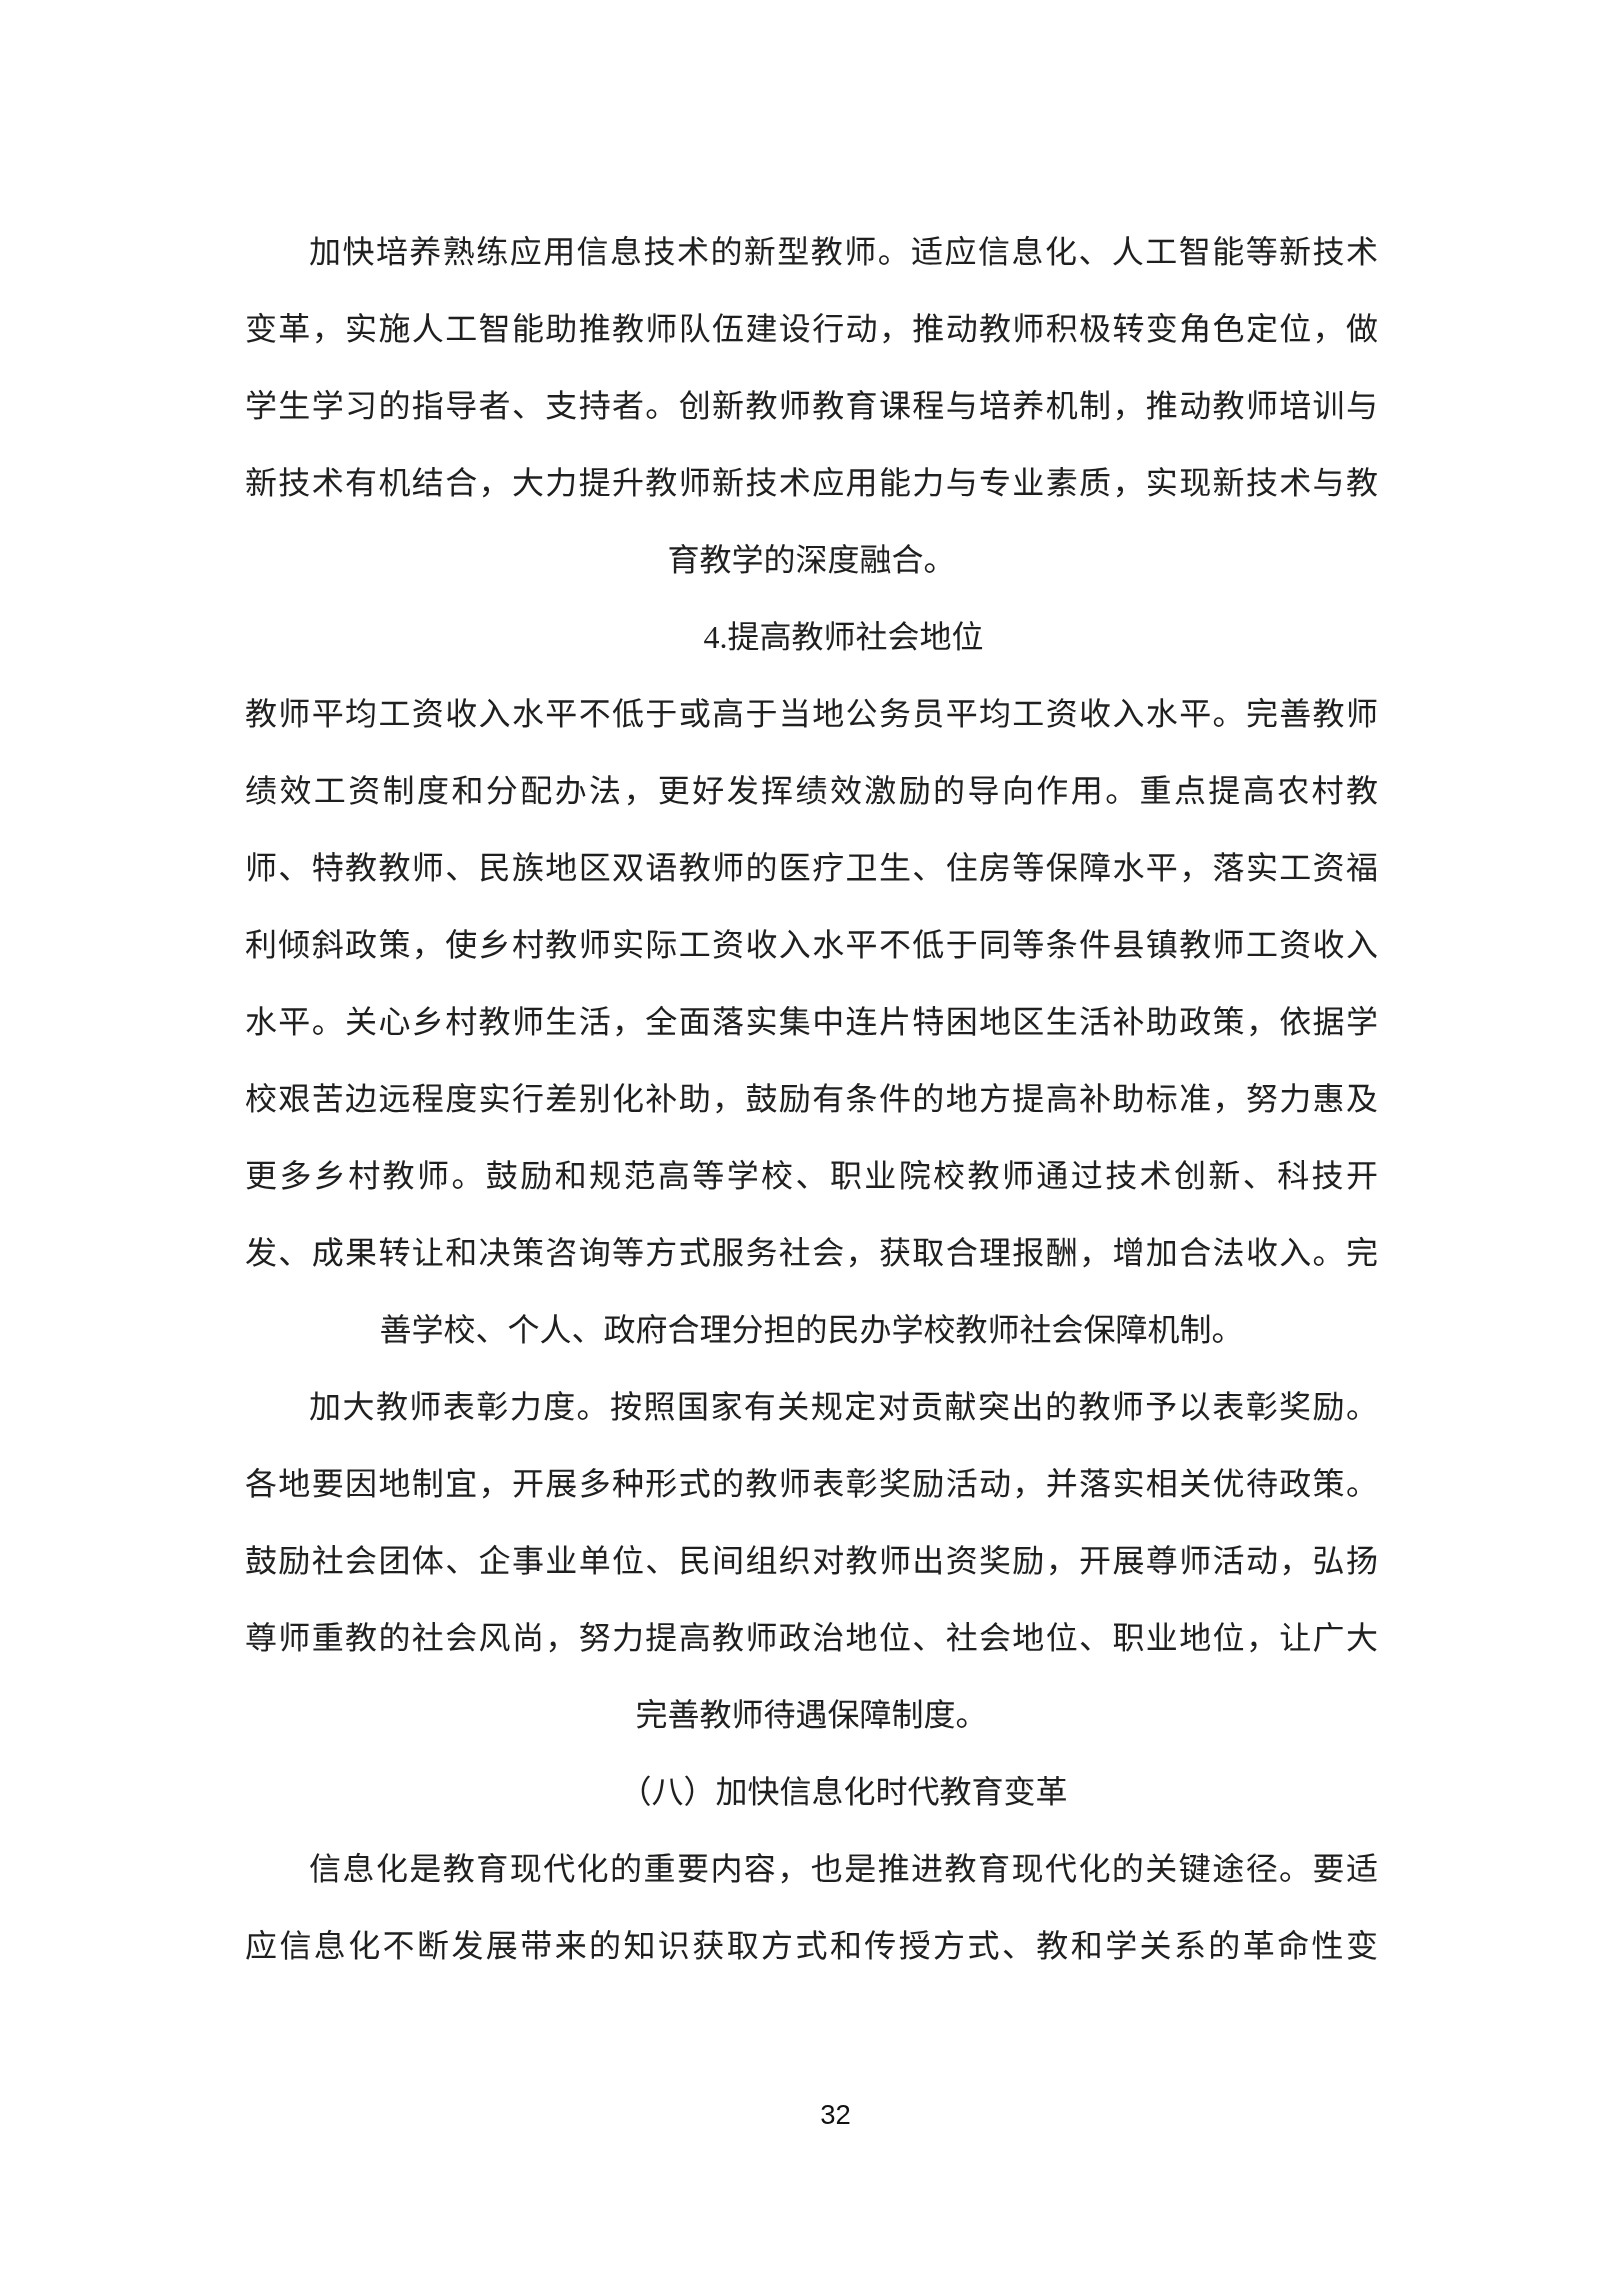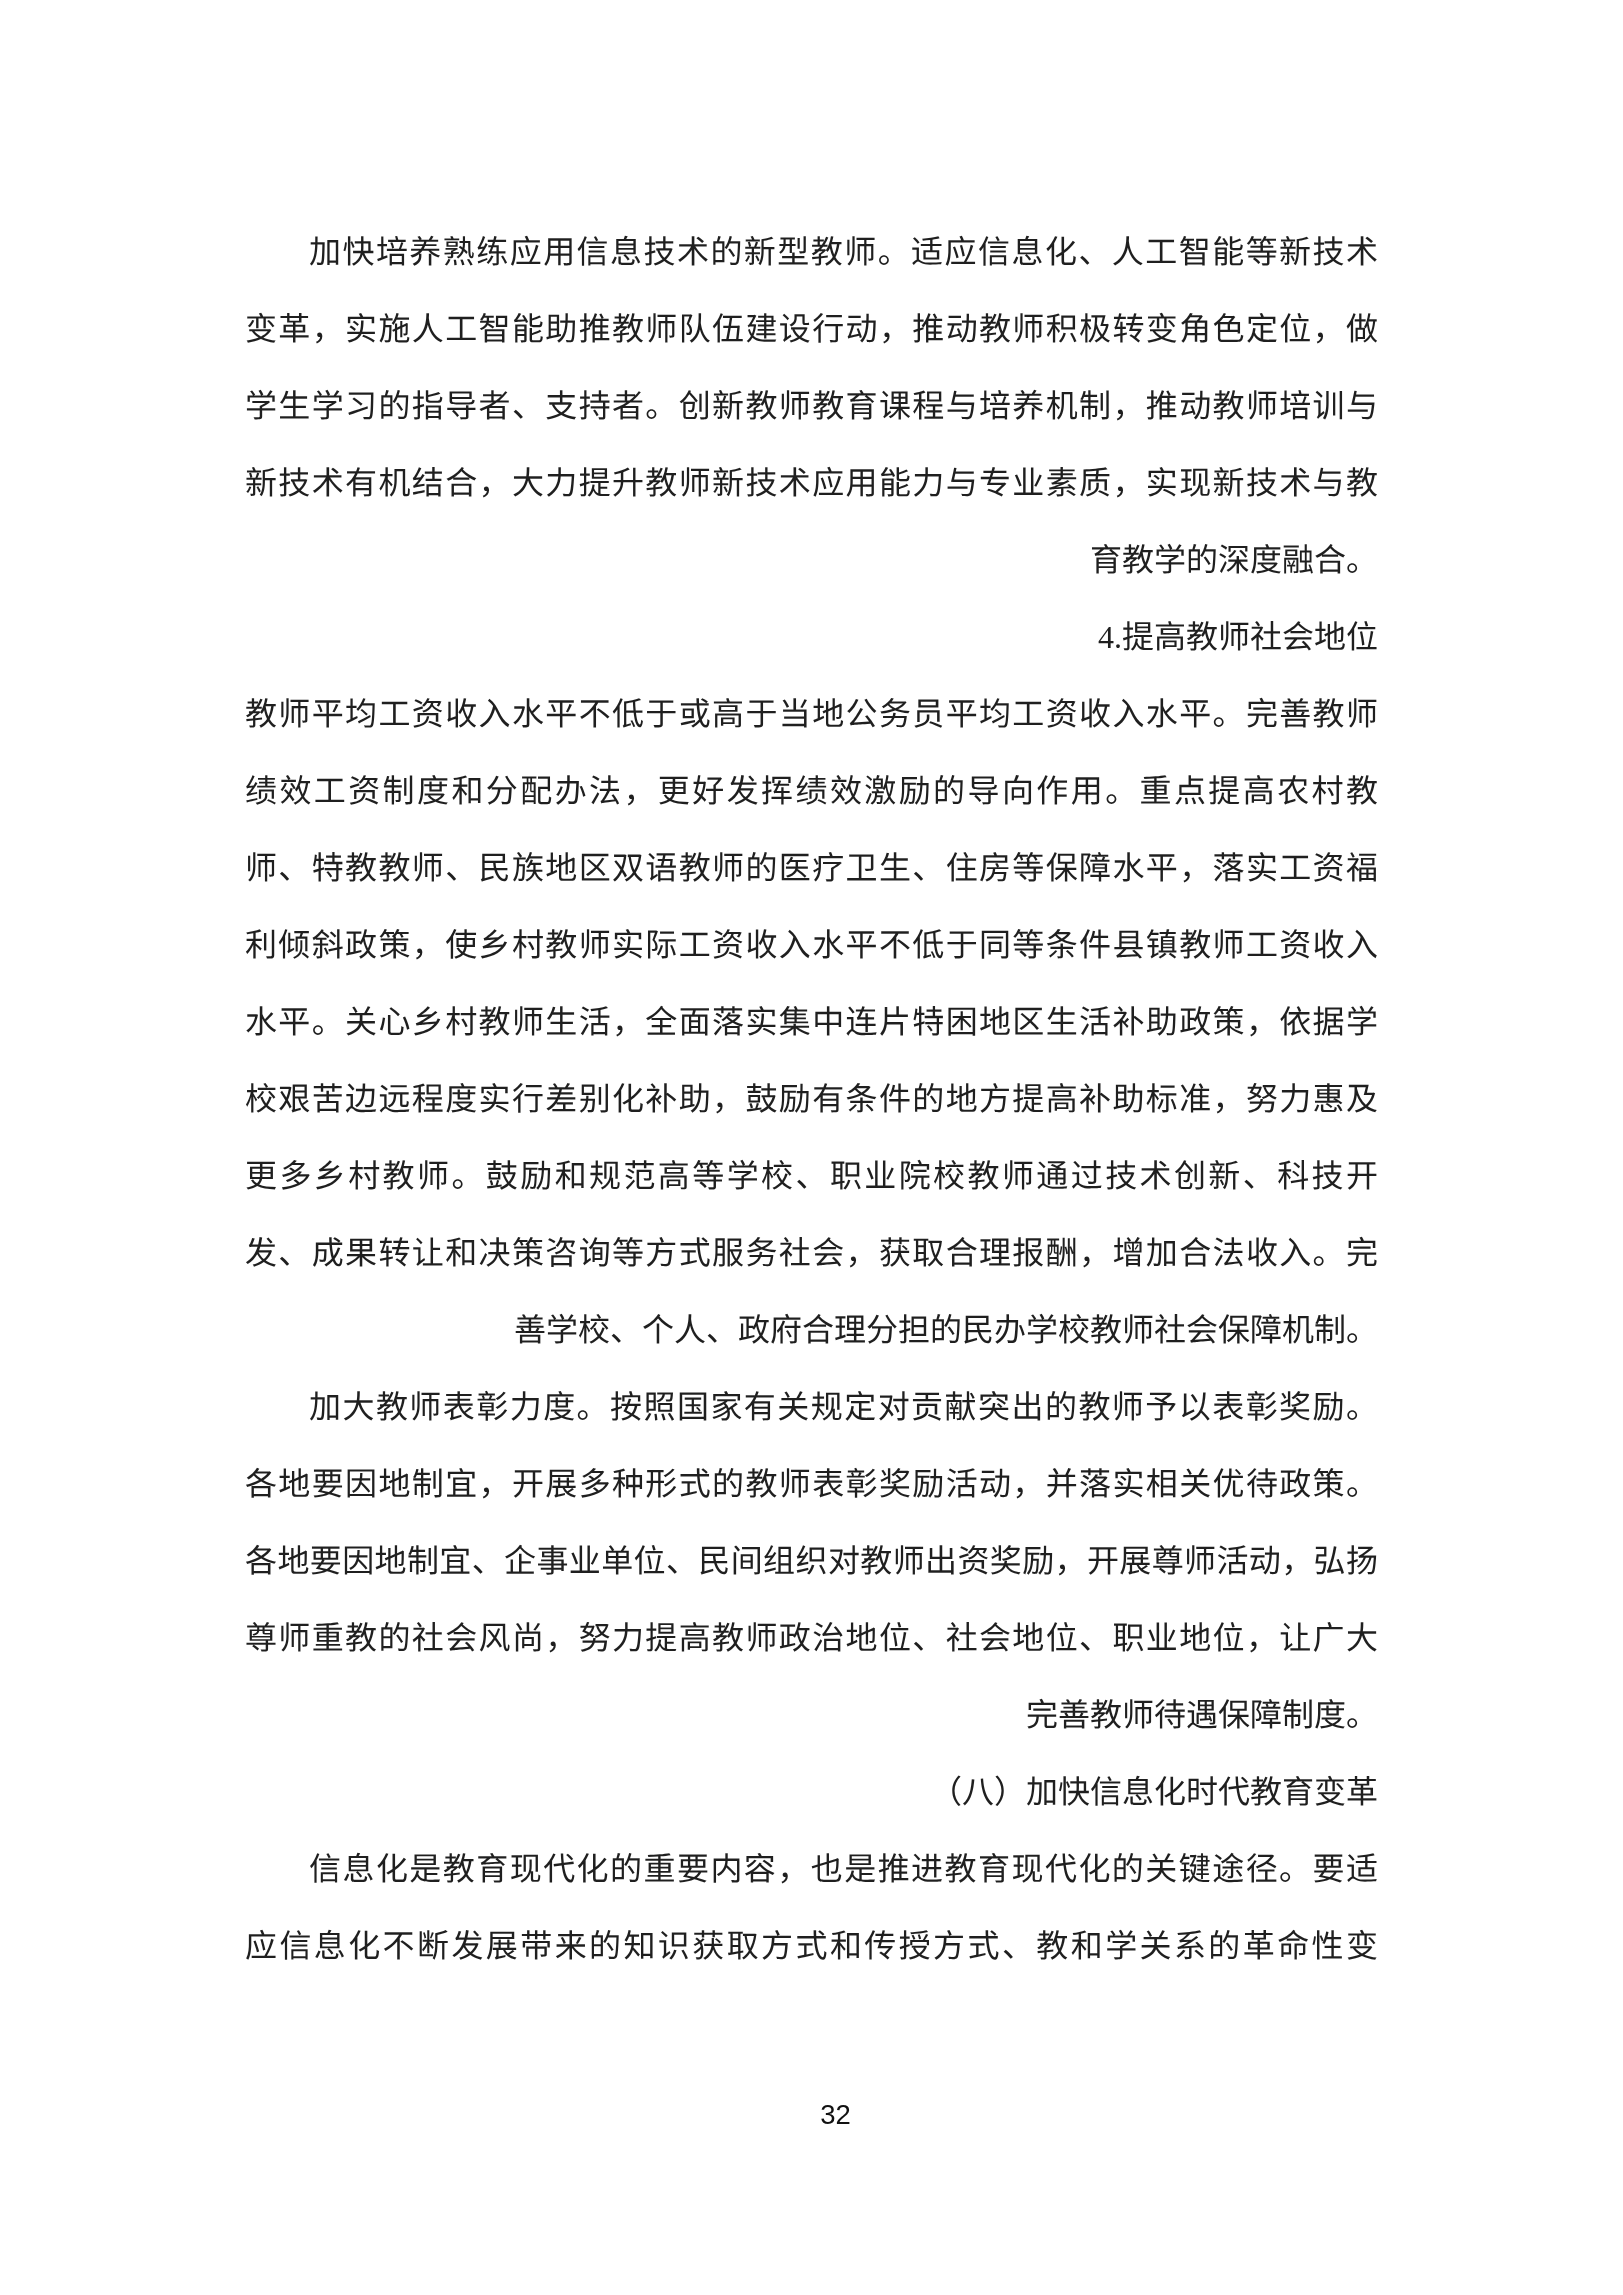--- a/index.html
+++ b/index.html
@@ -21,21 +21,21 @@
     width: 1133px;
     font-family: "Liberation Serif", "DejaVu Serif", serif;
     font-size: 32px;
     line-height: 77px;
     color: #1f1f1f;
     letter-spacing: 0;
   }
   .ln {
     height: 77px;
     overflow: hidden;
-    text-align: right;
+    text-align: center;
   }
   .ln.full {
     text-align: justify;
     text-align-last: justify;
     text-justify: inter-ideograph;
   }
   .ln.indent {
     text-indent: 2em;
   }
   .pagenum {
@@ -66,21 +66,21 @@
     <div class="ln full">绩效工资制度和分配办法，更好发挥绩效激励的导向作用。重点提高农村教</div>
     <div class="ln full">师、特教教师、民族地区双语教师的医疗卫生、住房等保障水平，落实工资福</div>
     <div class="ln full">利倾斜政策，使乡村教师实际工资收入水平不低于同等条件县镇教师工资收入</div>
     <div class="ln full">水平。关心乡村教师生活，全面落实集中连片特困地区生活补助政策，依据学</div>
     <div class="ln full">校艰苦边远程度实行差别化补助，鼓励有条件的地方提高补助标准，努力惠及</div>
     <div class="ln full">更多乡村教师。鼓励和规范高等学校、职业院校教师通过技术创新、科技开</div>
     <div class="ln full">发、成果转让和决策咨询等方式服务社会，获取合理报酬，增加合法收入。完</div>
     <div class="ln">善学校、个人、政府合理分担的民办学校教师社会保障机制。</div>
     <div class="ln indent full">加大教师表彰力度。按照国家有关规定对贡献突出的教师予以表彰奖励。</div>
     <div class="ln full">各地要因地制宜，开展多种形式的教师表彰奖励活动，并落实相关优待政策。</div>
-    <div class="ln full">各地要因地制宜、企事业单位、民间组织对教师出资奖励，开展尊师活动，弘扬</div>
+    <div class="ln full">鼓励社会团体、企事业单位、民间组织对教师出资奖励，开展尊师活动，弘扬</div>
     <div class="ln full">尊师重教的社会风尚，努力提高教师政治地位、社会地位、职业地位，让广大</div>
     <div class="ln">完善教师待遇保障制度。</div>
     <div class="ln indent">（八）加快信息化时代教育变革</div>
     <div class="ln indent full">信息化是教育现代化的重要内容，也是推进教育现代化的关键途径。要适</div>
     <div class="ln full">应信息化不断发展带来的知识获取方式和传授方式、教和学关系的革命性变</div>
   </div>
 
   <div class="pagenum">32</div>
 </div>
 

